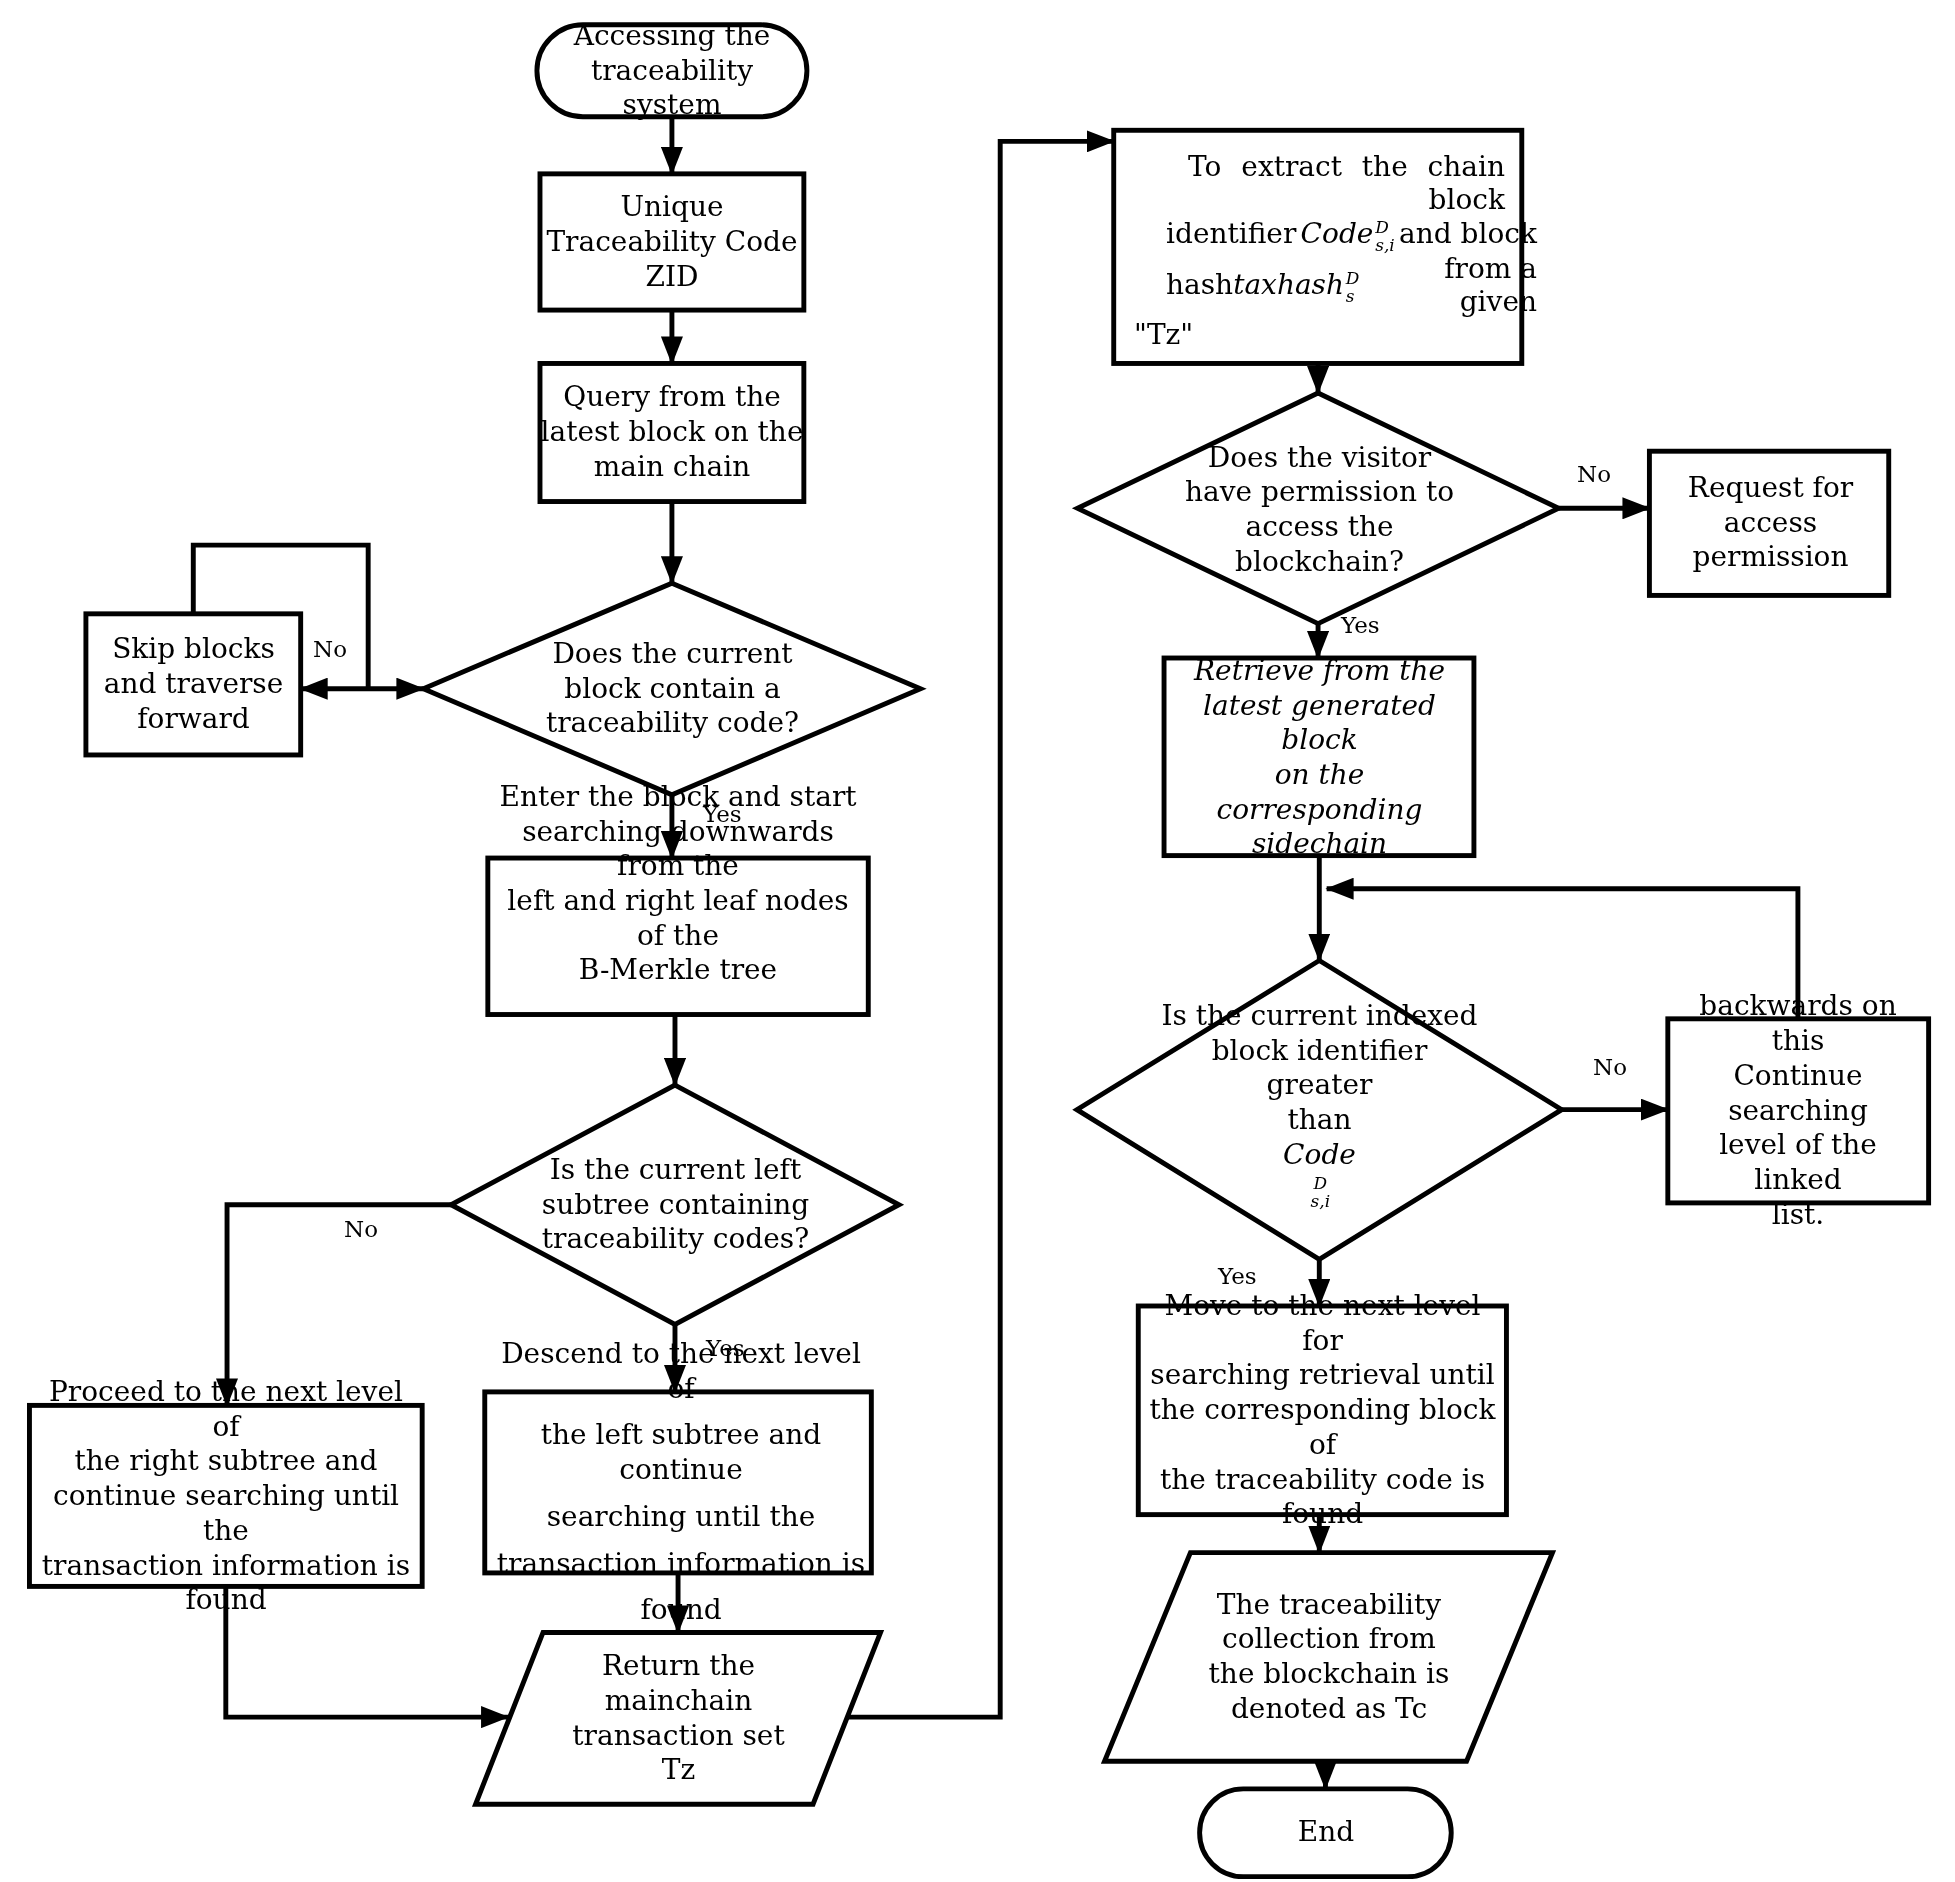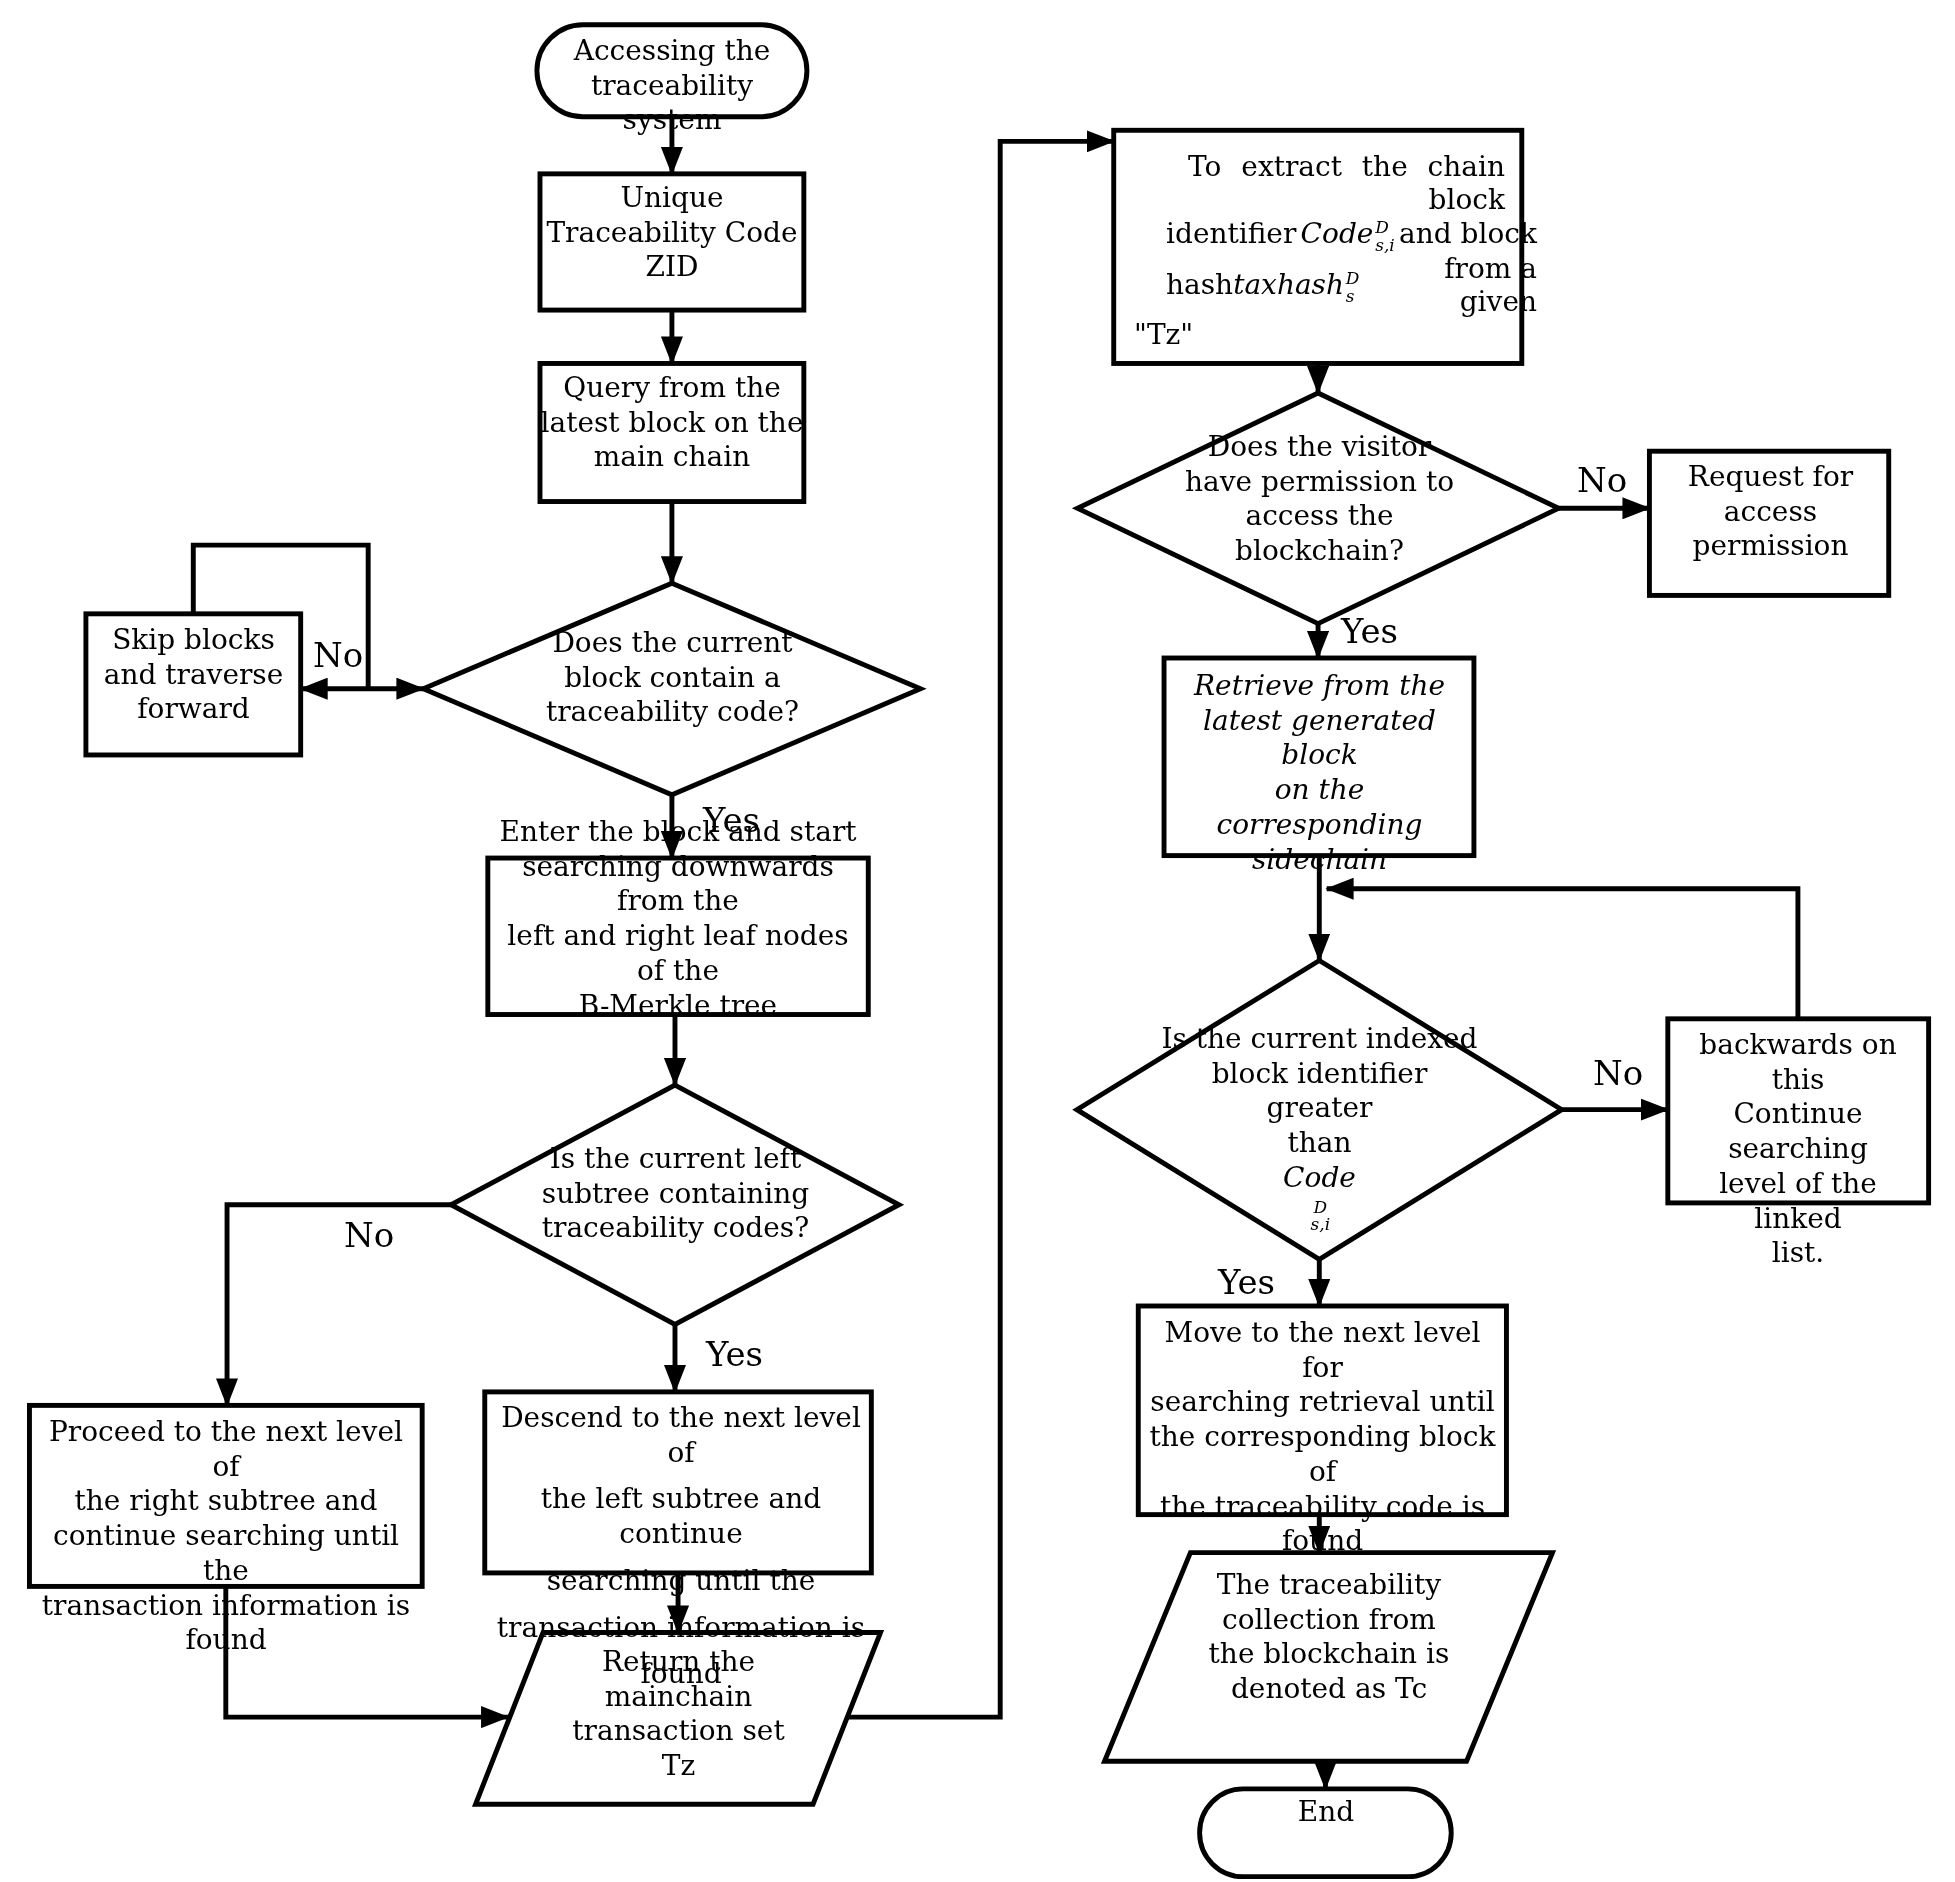--- a/index.html
+++ b/index.html
@@ -1,24 +1,24 @@
 <!DOCTYPE html>
 <html style="font-size:9.8px"><head>
 <meta charset="utf-8">
 <style>
   html,body{margin:0;padding:0;background:#ffffff;}
   body{width:1955px;height:1883px;font-family:"DejaVu Serif","Liberation Serif",serif;color:#000;}
   .canvas{position:relative;width:1955px;height:1883px;background:#fff;overflow:hidden;}
   .shapes{position:absolute;left:0;top:0;}
   .shape{fill:#ffffff;stroke:#000000;stroke-width:8px;}
   .edge{fill:none;stroke:#000000;stroke-width:8px;}
-  .node-label{position:absolute;display:flex;flex-direction:column;align-items:center;
+  .node-label{position:absolute;display:flex;flex-direction:column;align-items:center;justify-content:center;
     text-align:center;font-size:28px;line-height:1.24;}
   .node-label span{display:block;}
-  .edge-label{position:absolute;font-size:34px;line-height:1;}
+  .edge-label{position:absolute;font-size:23px;line-height:1;}
   .para{position:absolute;display:flex;flex-direction:column;justify-content:space-between;font-size:28px;text-align:right;}
   .jline{display:flex;justify-content:space-between;align-items:center;width:100%;margin-left:32px;}
   .lline{display:flex;justify-content:flex-start;width:100%;}
   .wspace{word-spacing:11px;}
   .math{display:inline-flex;align-items:center;font-style:italic;}
   .mstack{display:inline-flex;flex-direction:column;align-items:flex-start;font-size:17px;line-height:1.05;
     margin-left:1.8px;transform:translateY(2.5px);font-style:italic;}
   .mathline{display:inline-flex;align-items:center;justify-content:center;gap:9.8px;}
 </style>
 </head>

